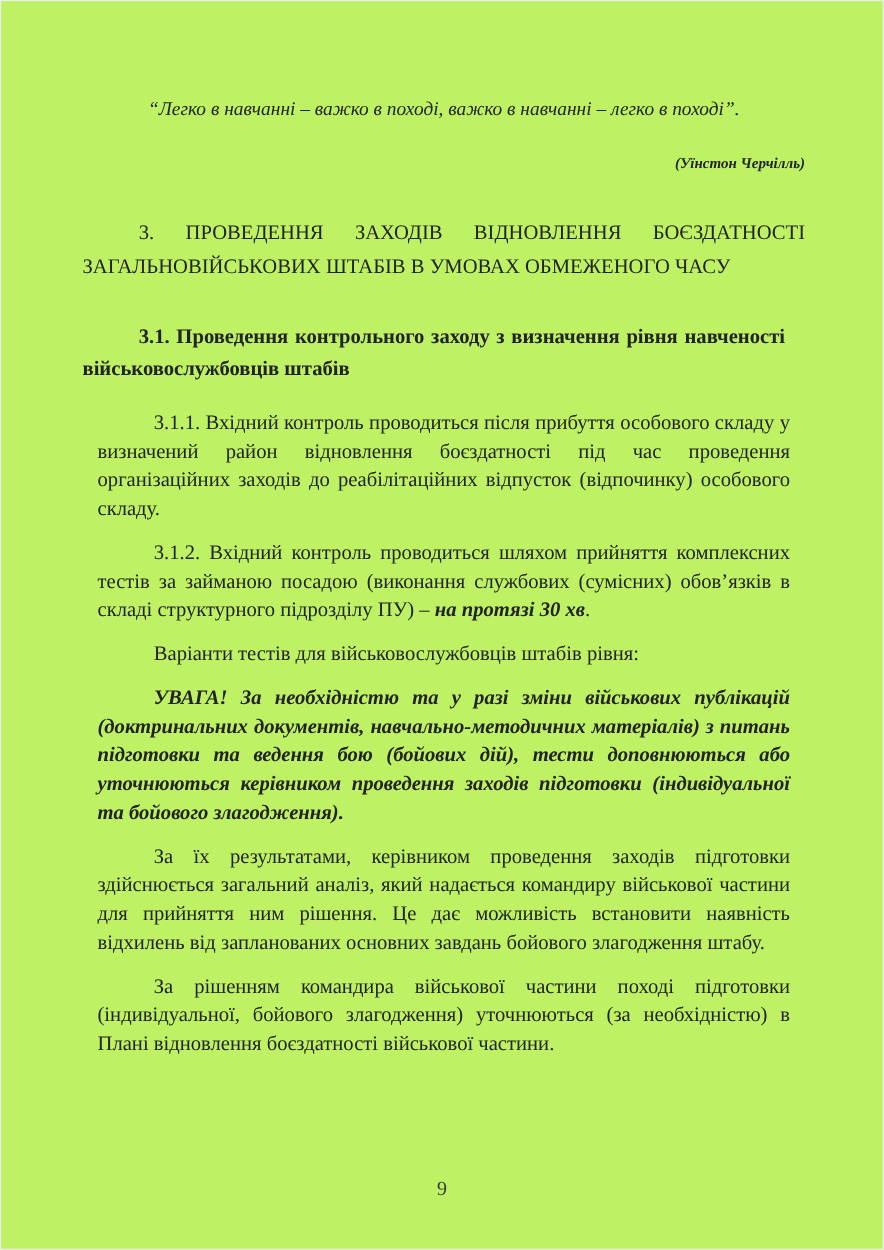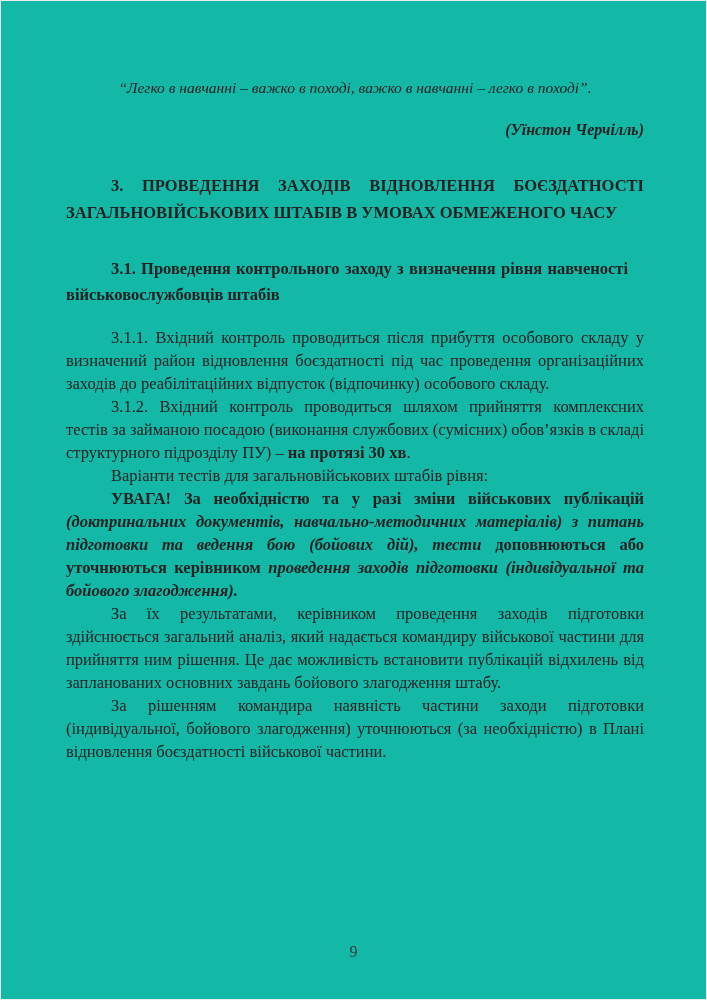--- a/index.html
+++ b/index.html
@@ -5,69 +5,69 @@
   html, body {
     margin: 0;
     padding: 0;
     background: #ffffff;
   }
   .page {
     position: relative;
     width: 707px;
     height: 1000px;
     box-sizing: border-box;
-    background: #14b8a6;
+    background: #bef264;
     border: 1px solid #ececec;
     padding: 76px 62px 0 65px;
     font-family: "Liberation Serif", "DejaVu Serif", serif;
     color: #222222;
     font-size: 16.5px;
     overflow: hidden;
   }
   .epigraph {
     margin: 0 0 20px 0;
     text-align: center;
     font-style: italic;
     font-size: 15.5px;
     line-height: 22px;
   }
   .attribution {
     margin: 0 0 31px 0;
     text-align: right;
     font-style: italic;
     font-weight: bold;
-    font-size: 16px;
+    font-size: 12px;
     line-height: 22px;
   }
   .chapter-heading {
     margin: 0 0 30px 0;
-    font-weight: bold;
+    font-weight: normal;
     text-align: justify;
     text-indent: 45px;
     line-height: 27px;
   }
   .section-heading {
     margin: 0 16px 18px 0;
     font-weight: bold;
     text-align: justify;
     text-indent: 45px;
     line-height: 26px;
   }
   p.body {
-    margin: 0;
+    margin: 12px;
     text-align: justify;
     text-indent: 45px;
     line-height: 23px;
   }
   .gap-lg { margin-top: 23px; }
   .gap-md { margin-top: 17px; }
   .gap-sm { margin-top: 14px; }
-  .bd { font-weight: bold; }
+  .bd { font-weight: bold; font-style: italic; }
   .it { font-style: italic; font-weight: bold; }
-  .bi { font-weight: bold; }
+  .bi { font-weight: bold; font-style: italic; }
   .page-number {
     position: absolute;
     left: 0;
     right: 0;
     bottom: 38px;
     text-align: center;
     font-size: 16px;
     color: #3a3a3a;
   }
 </style>
@@ -82,25 +82,25 @@
 
   <div class="chapter-heading">3. ПРОВЕДЕННЯ ЗАХОДІВ ВІДНОВЛЕННЯ БОЄЗДАТНОСТІ ЗАГАЛЬНОВІЙСЬКОВИХ ШТАБІВ В УМОВАХ ОБМЕЖЕНОГО ЧАСУ</div>
 
   <div class="section-heading">3.1. Проведення контрольного заходу з визначення рівня навченості військовослужбовців штабів</div>
 
   <p class="body">3.1.1. Вхідний контроль проводиться після прибуття особового складу у визначений район відновлення боєздатності під час проведення організаційних заходів до реабілітаційних відпусток (відпочинку) особового складу.</p>
 
 
   <p class="body gap-lg"><span>3.1.2. Вхідний контроль проводиться шляхом прийняття комплексних тестів за займаною посадою (виконання службових (сумісних) обов’язків в складі структурного підрозділу ПУ) – </span><span class="bd">на протязі 30 хв</span><span>.</span></p>
 
-  <p class="body">Варіанти тестів для загальновійськових штабів рівня:</p>
+  <p class="body">Варіанти тестів для військовослужбовців штабів рівня:</p>
 
 
 
   <p class="body gap-md"><span class="bd">УВАГА! </span><span class="bi">За необхідністю та у разі зміни військових публікацій </span><span class="it">(доктринальних документів, навчально-методичних матеріалів) з питань підготовки та ведення бою (бойових дій), тести </span><span class="bi">доповнюються або уточнюються керівником </span><span class="it">проведення заходів підготовки (індивідуальної та бойового злагодження).</span></p>
 
-  <p class="body gap-sm">За їх результатами, керівником проведення заходів підготовки здійснюється загальний аналіз, який надається командиру військової частини для прийняття ним рішення. Це дає можливість встановити публікацій відхилень від запланованих основних завдань бойового злагодження штабу.</p>
+  <p class="body gap-sm">За їх результатами, керівником проведення заходів підготовки здійснюється загальний аналіз, який надається командиру військової частини для прийняття ним рішення. Це дає можливість встановити наявність відхилень від запланованих основних завдань бойового злагодження штабу.</p>
 
-  <p class="body">За рішенням командира наявність частини заходи підготовки (індивідуальної, бойового злагодження) уточнюються (за необхідністю) в Плані відновлення боєздатності військової частини.</p>
+  <p class="body">За рішенням командира військової частини поході підготовки (індивідуальної, бойового злагодження) уточнюються (за необхідністю) в Плані відновлення боєздатності військової частини.</p>
 
   <div class="page-number">9</div>
 
 </div>
 
 </body></html>

